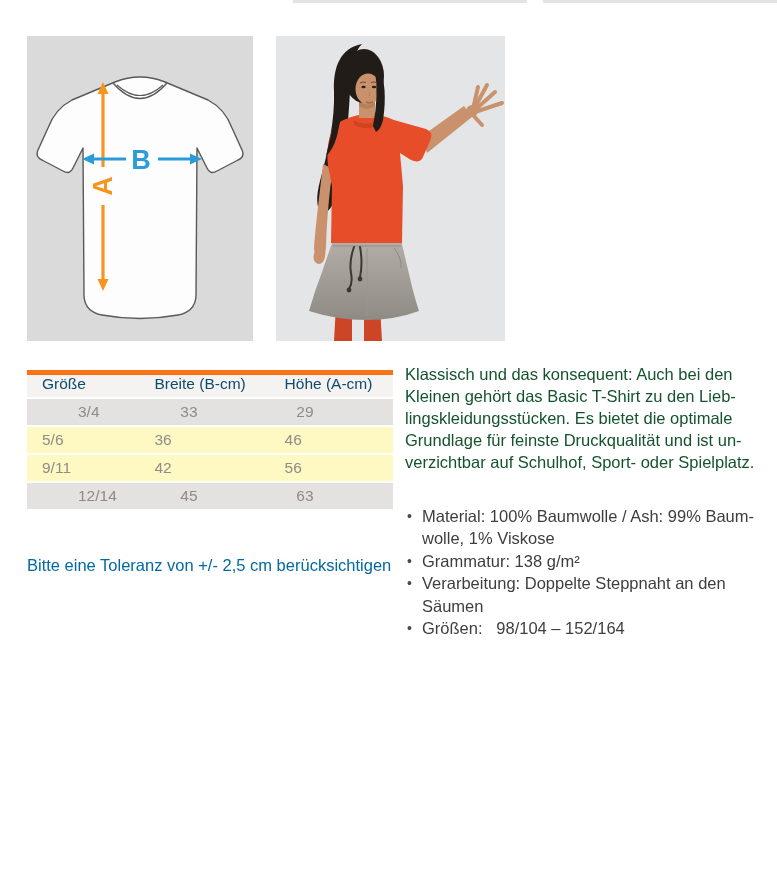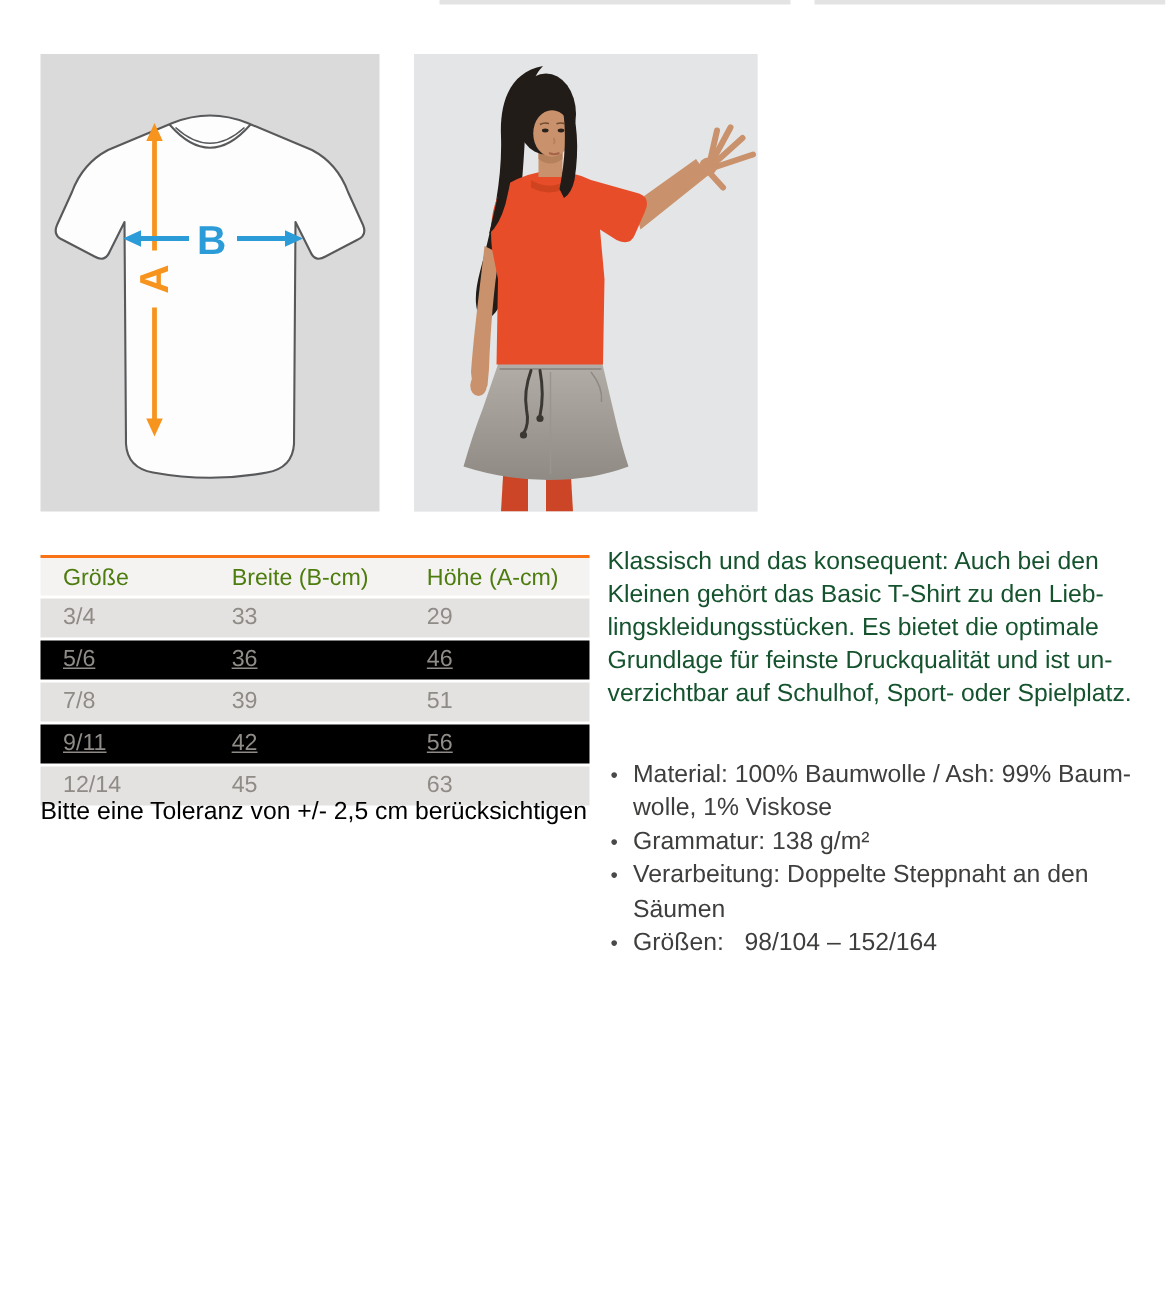--- a/index.html
+++ b/index.html
@@ -20,29 +20,29 @@
   .img-box svg { display:block; width:100%; height:100%; }
 
   
   #size-table { position:absolute; left:27px; top:370px; width:366px; font-size:15.5px; }
   .t-row { display:flex; margin-bottom:2px; }
   .t-row .c1 { width:113px; padding-left:15px; }
   .t-row .c2 { width:138px;margin-left:20px; }
   .t-row .c3 { width:115px; }
   #size-table .head {
     height:27px; line-height:27px; background:#f5f3f1;
-    border-top:2px solid #f97316; color:#4d7c0f;
+    border-top:5px solid #f97316; color:#0c4a6e;align-items:flex-end;
   }
   #size-table .data { height:26px; line-height:26px; color:#8f8b87; }
-  #size-table .data.shade-dark  { background:#e4e2e0; }
-  #size-table .data.shade-light { background:#000000;text-decoration:underline; }
+  #size-table .data.shade-dark  { background:#e4e2e0;padding-left:36px; }
+  #size-table .data.shade-light { background:#fef9c3; }
 
   #tolerance-note {
-    position:absolute; left:27px; top:532px; width:380px;
-    font-size:16.5px; color:#000000;
+    position:absolute; left:27px; top:556px; width:380px;
+    font-size:16.5px; color:#0369a1;
   }
 
   
   #description-col { position:absolute; left:405px; top:363px; width:372px; color:#14532d; }
   #description-text { font-size:16.5px; line-height:22px; white-space:pre-wrap; }
   #feature-list { position:absolute; left:405px; top:505px; width:372px;
     list-style:none; color:#3f3e3d; }
   #feature-list li { position:relative; padding-left:17px; font-size:16.5px; line-height:22.4px; }
   #feature-list li::before {
     content:"\2022"; position:absolute; left:2px; top:0;
@@ -174,25 +174,20 @@
   <div class="t-row data shade-dark">
     <div class="c1">3/4</div>
     <div class="c2">33</div>
     <div class="c3">29</div>
   </div>
   <div class="t-row data shade-light">
     <div class="c1">5/6</div>
     <div class="c2">36</div>
     <div class="c3">46</div>
   </div>
-  <div class="t-row data shade-dark">
-    <div class="c1">7/8</div>
-    <div class="c2">39</div>
-    <div class="c3">51</div>
-  </div>
   <div class="t-row data shade-light">
     <div class="c1">9/11</div>
     <div class="c2">42</div>
     <div class="c3">56</div>
   </div>
   <div class="t-row data shade-dark">
     <div class="c1">12/14</div>
     <div class="c2">45</div>
     <div class="c3">63</div>
   </div>

